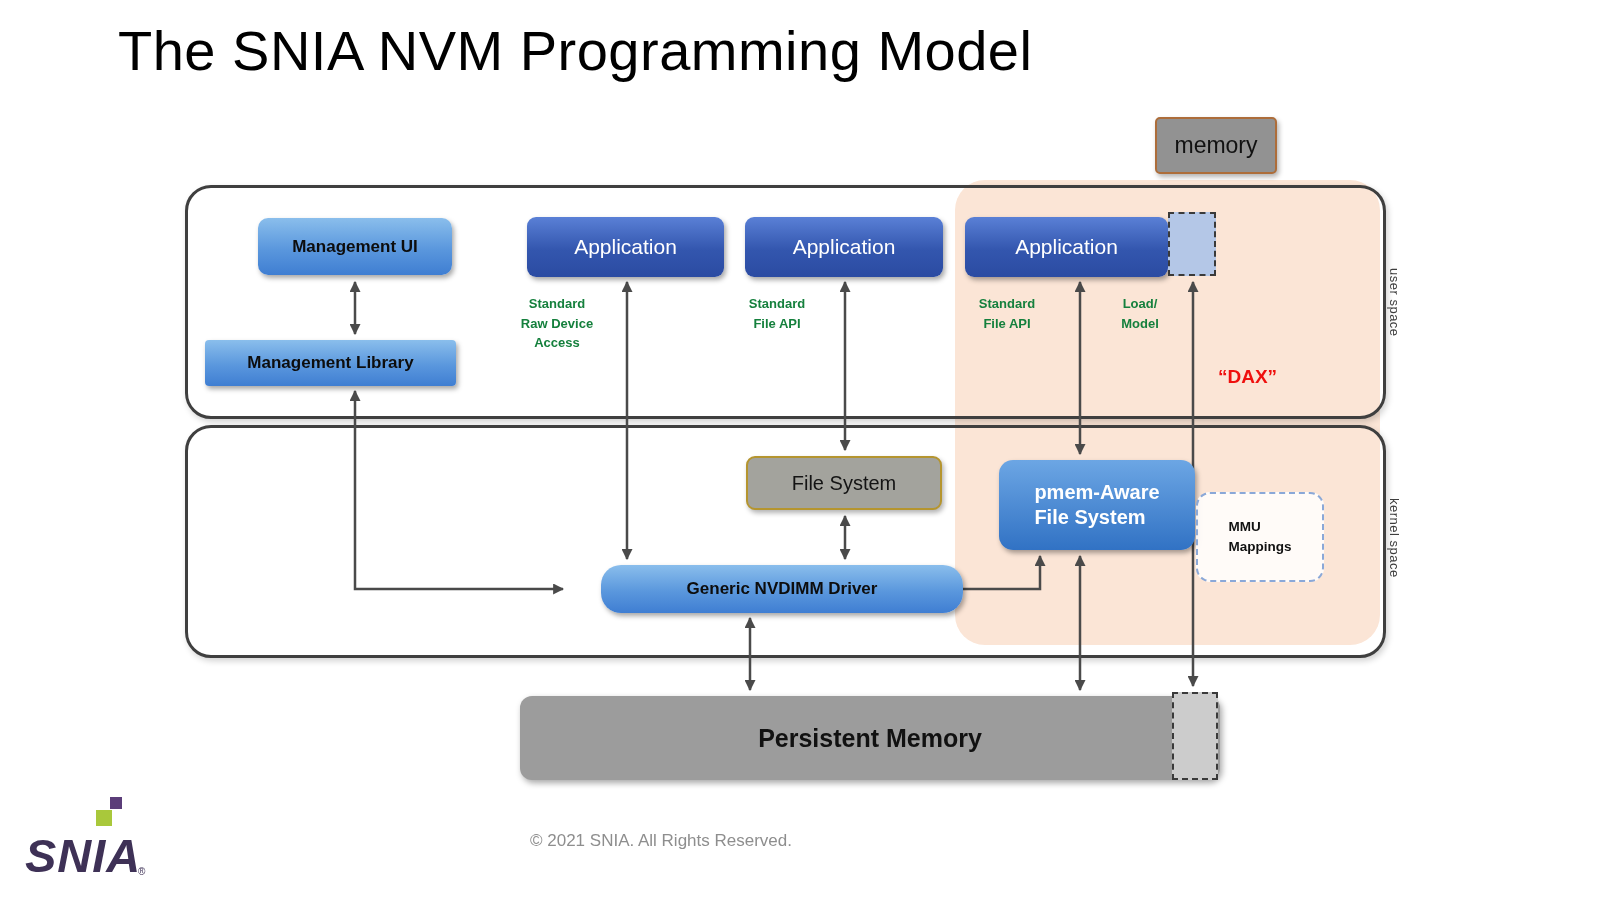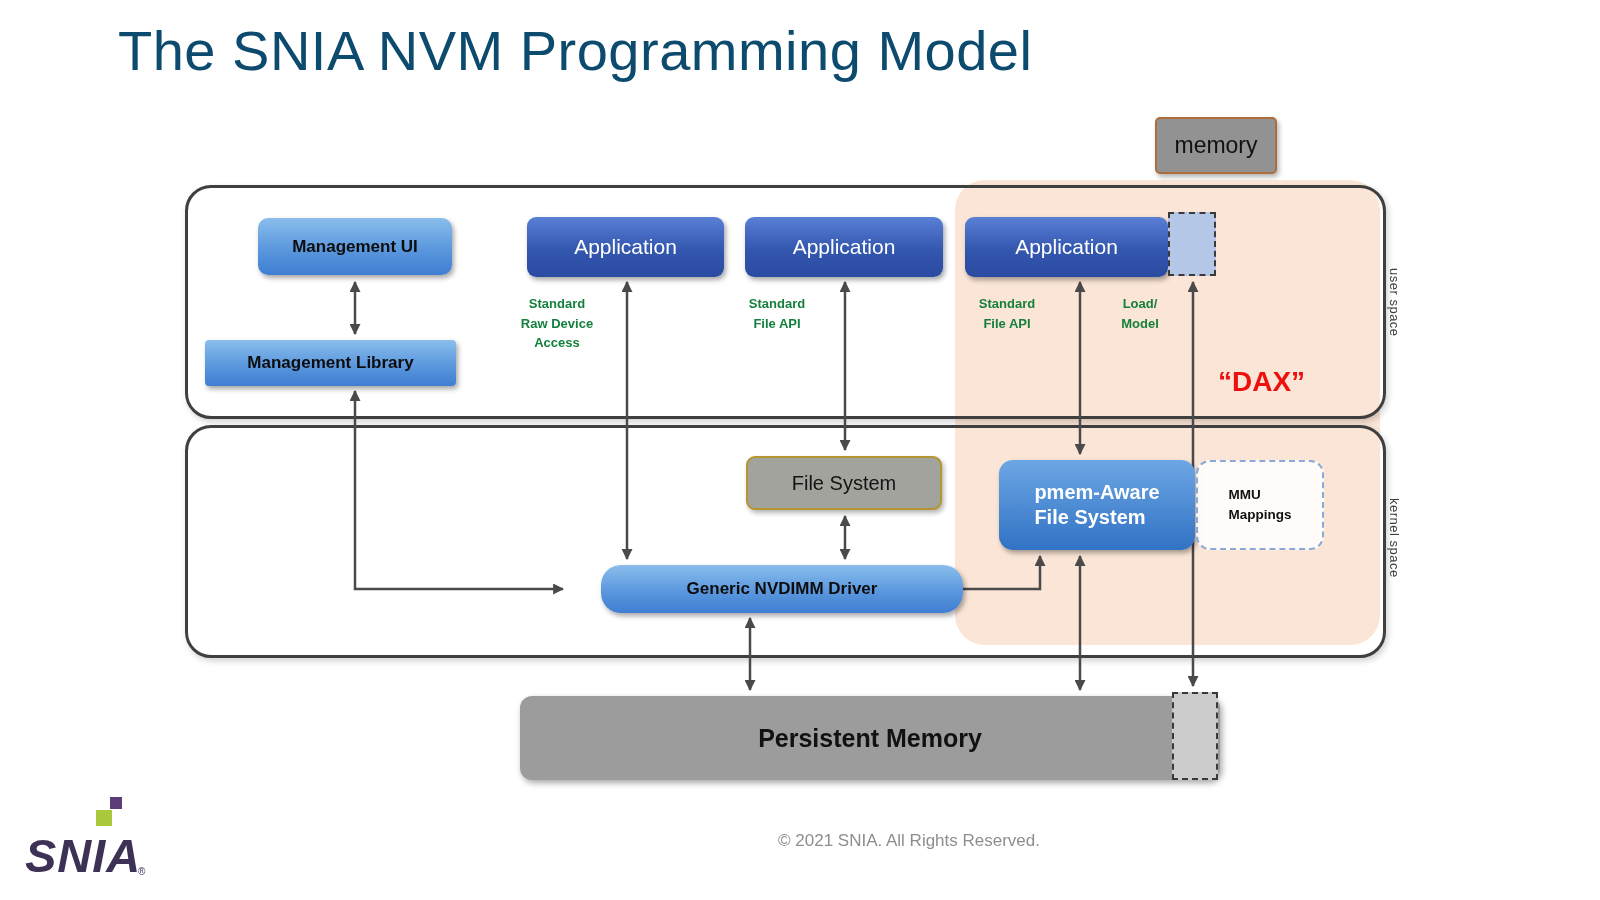--- a/index.html
+++ b/index.html
@@ -2,21 +2,21 @@
 <html><head>
 <meta charset="utf-8">
 <style>
   html, body { margin:0; padding:0; background:#ffffff; }
   .canvas {
     position:relative; width:1600px; height:900px; background:#ffffff;
     font-family:"Liberation Sans", sans-serif; overflow:hidden;
   }
   .title {
     position:absolute; left:118px; top:18px; z-index:6;
-    font-size:56px; color:#0c4a6e; font-weight:400; letter-spacing:0.5px;
+    font-size:56px; color:#000000; font-weight:400; letter-spacing:0.5px;
   }
   
   .legend-btn {
     position:absolute; z-index:5; display:flex; align-items:center; justify-content:center;
     background:#929292; border:2px solid #ad6d3a; border-radius:5px;
     color:#111; font-size:23px; box-shadow:2px 3px 5px rgba(0,0,0,0.3);
   }
   
   .dax {
     position:absolute; z-index:1; left:955px; top:180px; width:425px; height:465px;
@@ -58,33 +58,33 @@
     font-size:20px; border-radius:9px; box-shadow:2px 3px 5px rgba(0,0,0,0.3);
   }
   .box-pm {
     background:#9c9c9c; border-radius:12px; color:#111;
     font-weight:bold; font-size:25px; box-shadow:2px 3px 6px rgba(0,0,0,0.35);
   }
   .dash-blue { background:#b4c7e7; border:2px dashed #3a3a3a; z-index:5; }
   .dash-gray { background:#cccccc; border:2px dashed #3a3a3a; z-index:5; }
   .mmu {
     background:rgba(255,255,255,0.82); border:2px dashed #8aa8d8; border-radius:14px;
-    font-weight:bold; font-size:13.5px; color:#111; line-height:1.5;
+    font-weight:bold; font-size:13.5px; color:#111; line-height:1.5;margin-top:32px;
   }
   .elabel {
     position:absolute; z-index:4; font-weight:bold; font-size:13px; color:#15803d;
     text-align:center; line-height:1.5;
   }
   .preline { white-space:pre-line; }
   .dax-text {
-    position:absolute; z-index:4; color:#ef100e; font-weight:bold; font-size:28px;
+    position:absolute; z-index:4; color:#ef100e; font-weight:bold; font-size:19px;
   }
   .footer {
     position:absolute; z-index:6; left:530px; top:831px; width:510px;
-    text-align:right; color:#8e8e8e; font-size:17px;
+    text-align:left; color:#8e8e8e; font-size:17px;
   }
   .logo-text {
     position:absolute; z-index:6; left:25px; top:828px;
     font-size:47px; font-weight:bold; color:#3e3156; letter-spacing:1px;font-style:italic;
   }
   .logo-r { position:absolute; z-index:6; left:138px; top:866px; font-size:10px; color:#3e3156; }
   .sq-green  { position:absolute; z-index:6; left:96px;  top:810px; width:16px; height:16px; background:#a9c83b; }
   .sq-purple { position:absolute; z-index:7; left:110px; top:797px; width:12px; height:12px; background:#5b3d79; }
 </style>
 </head>

